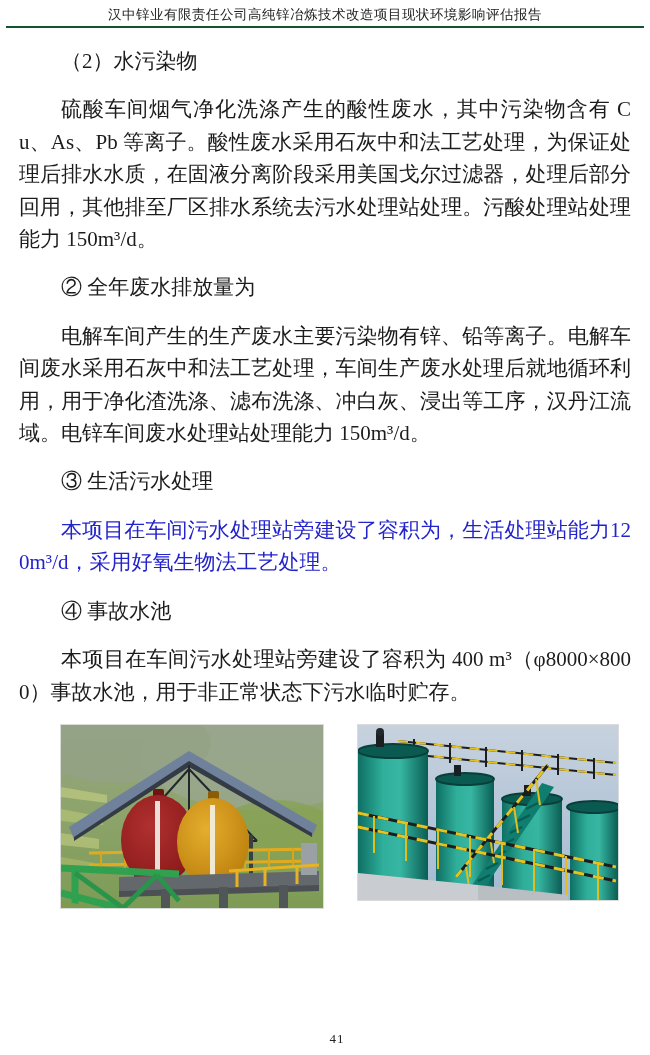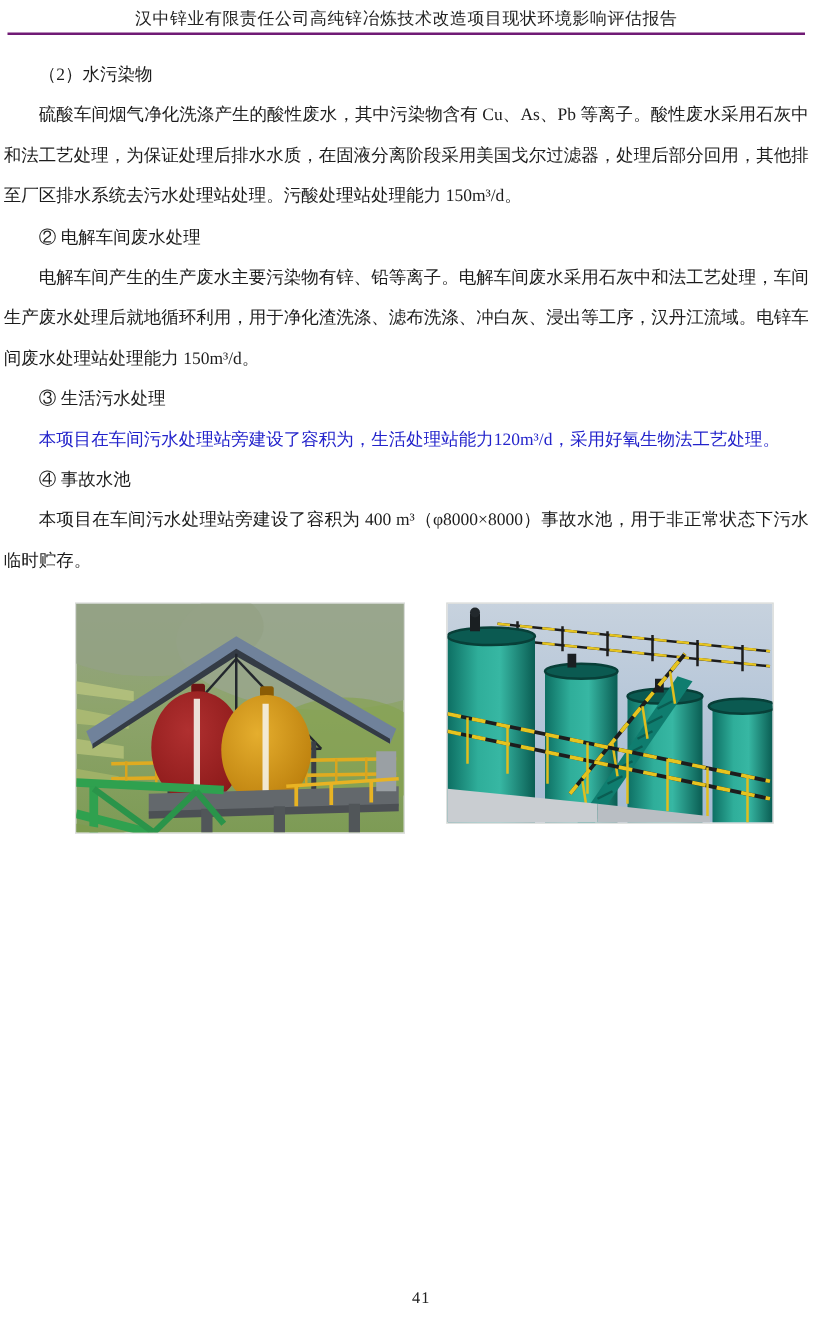--- a/index.html
+++ b/index.html
@@ -5,30 +5,30 @@
   html,body{margin:0;padding:0;}
   body{
     width:650px;height:1055px;overflow:hidden;background:#ffffff;
     font-family:"Liberation Serif","DejaVu Serif",serif;
     color:#1c1c1c;
     -webkit-font-smoothing:antialiased;
   }
   .page{width:650px;height:1055px;position:relative;}
 
   
-  header{padding-top:6px;margin:0 6px;border-bottom:2px solid #701a75;font-family:Liberation Serif, serif;}
+  header{padding-top:6px;margin:0 6px;border-bottom:2px solid #14532d;font-family:Liberation Serif, serif;}
   .header-title{
     text-align:center;font-size:13.5px;line-height:17px;
     letter-spacing:.5px;color:#222;padding-bottom:3px;
   }
 
   
   main{margin:17px 3px 0 3px;}
   .para{
-    margin:0;font-size:14px;line-height:32.4px;
+    margin:16px;font-size:21px;line-height:32.4px;
     text-align:justify;text-indent:2em;
     word-break:break-all;
   }
   .para.blue{color:#2323cb;}
 
   
   .photos{display:flex;align-items:flex-start;margin:16px 0 0 60px;gap:33px;}
   .photo{margin:0;line-height:0;border:1px solid #d9dcd9;background:#eee;}
   .photo svg{display:block;}
 
@@ -46,21 +46,21 @@
   </header>
 
   <main>
 
       <p class="para">（2）水污染物</p>
 
 
 
       <p class="para">硫酸车间烟气净化洗涤产生的酸性废水，其中污染物含有 Cu、As、Pb 等离子。酸性废水采用石灰中和法工艺处理，为保证处理后排水水质，在固液分离阶段采用美国戈尔过滤器，处理后部分回用，其他排至厂区排水系统去污水处理站处理。污酸处理站处理能力 150m³/d。</p>
 
-      <p class="para">② 电解车间废水处理</p>
+      <p class="para">② 全年废水排放量为</p>
 
       <p class="para">电解车间产生的生产废水主要污染物有锌、铅等离子。电解车间废水采用石灰中和法工艺处理，车间生产废水处理后就地循环利用，用于净化渣洗涤、滤布洗涤、冲白灰、浸出等工序，汉丹江流域。电锌车间废水处理站处理能力 150m³/d。</p>
 
       <p class="para">③ 生活污水处理</p>
 
       <p class="para blue">本项目在车间污水处理站旁建设了容积为，生活处理站能力120m³/d，采用好氧生物法工艺处理。</p>
 
       <p class="para">④ 事故水池</p>
 
       <p class="para">本项目在车间污水处理站旁建设了容积为 400 m³（φ8000×8000）事故水池，用于非正常状态下污水临时贮存。</p>

